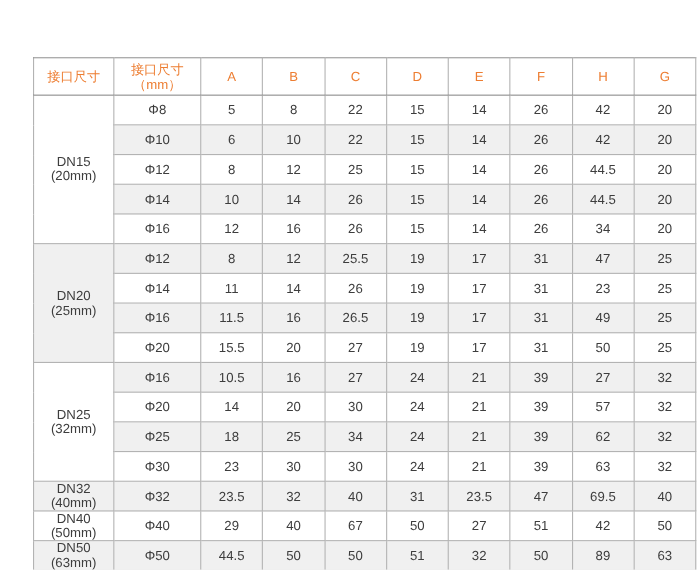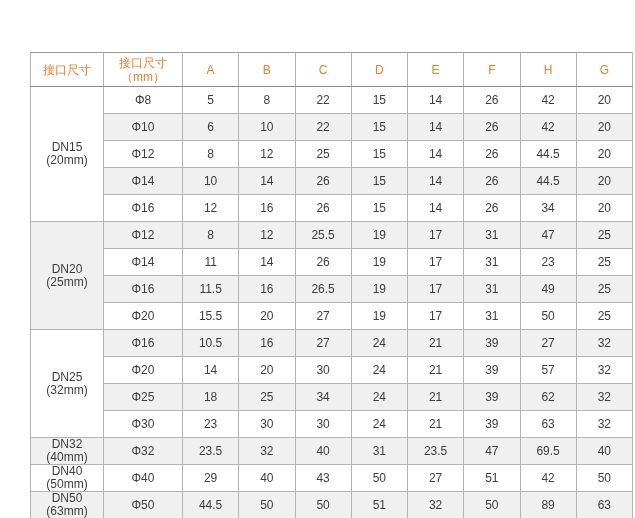--- a/index.html
+++ b/index.html
@@ -269,21 +269,21 @@
           <td>47</td>
           <td>69.5</td>
           <td>40</td>
         </tr>
         <tr class="row-even">
           <td rowspan="1" class="group-cell group-even">DN40
 (50mm)</td>
           <td>Φ40</td>
           <td>29</td>
           <td>40</td>
-          <td>43</td>
+          <td>67</td>
           <td>50</td>
           <td>27</td>
           <td>51</td>
           <td>42</td>
           <td>50</td>
         </tr>
         <tr class="row-odd">
           <td rowspan="1" class="group-cell group-odd">DN50
 (63mm)</td>
           <td>Φ50</td>

